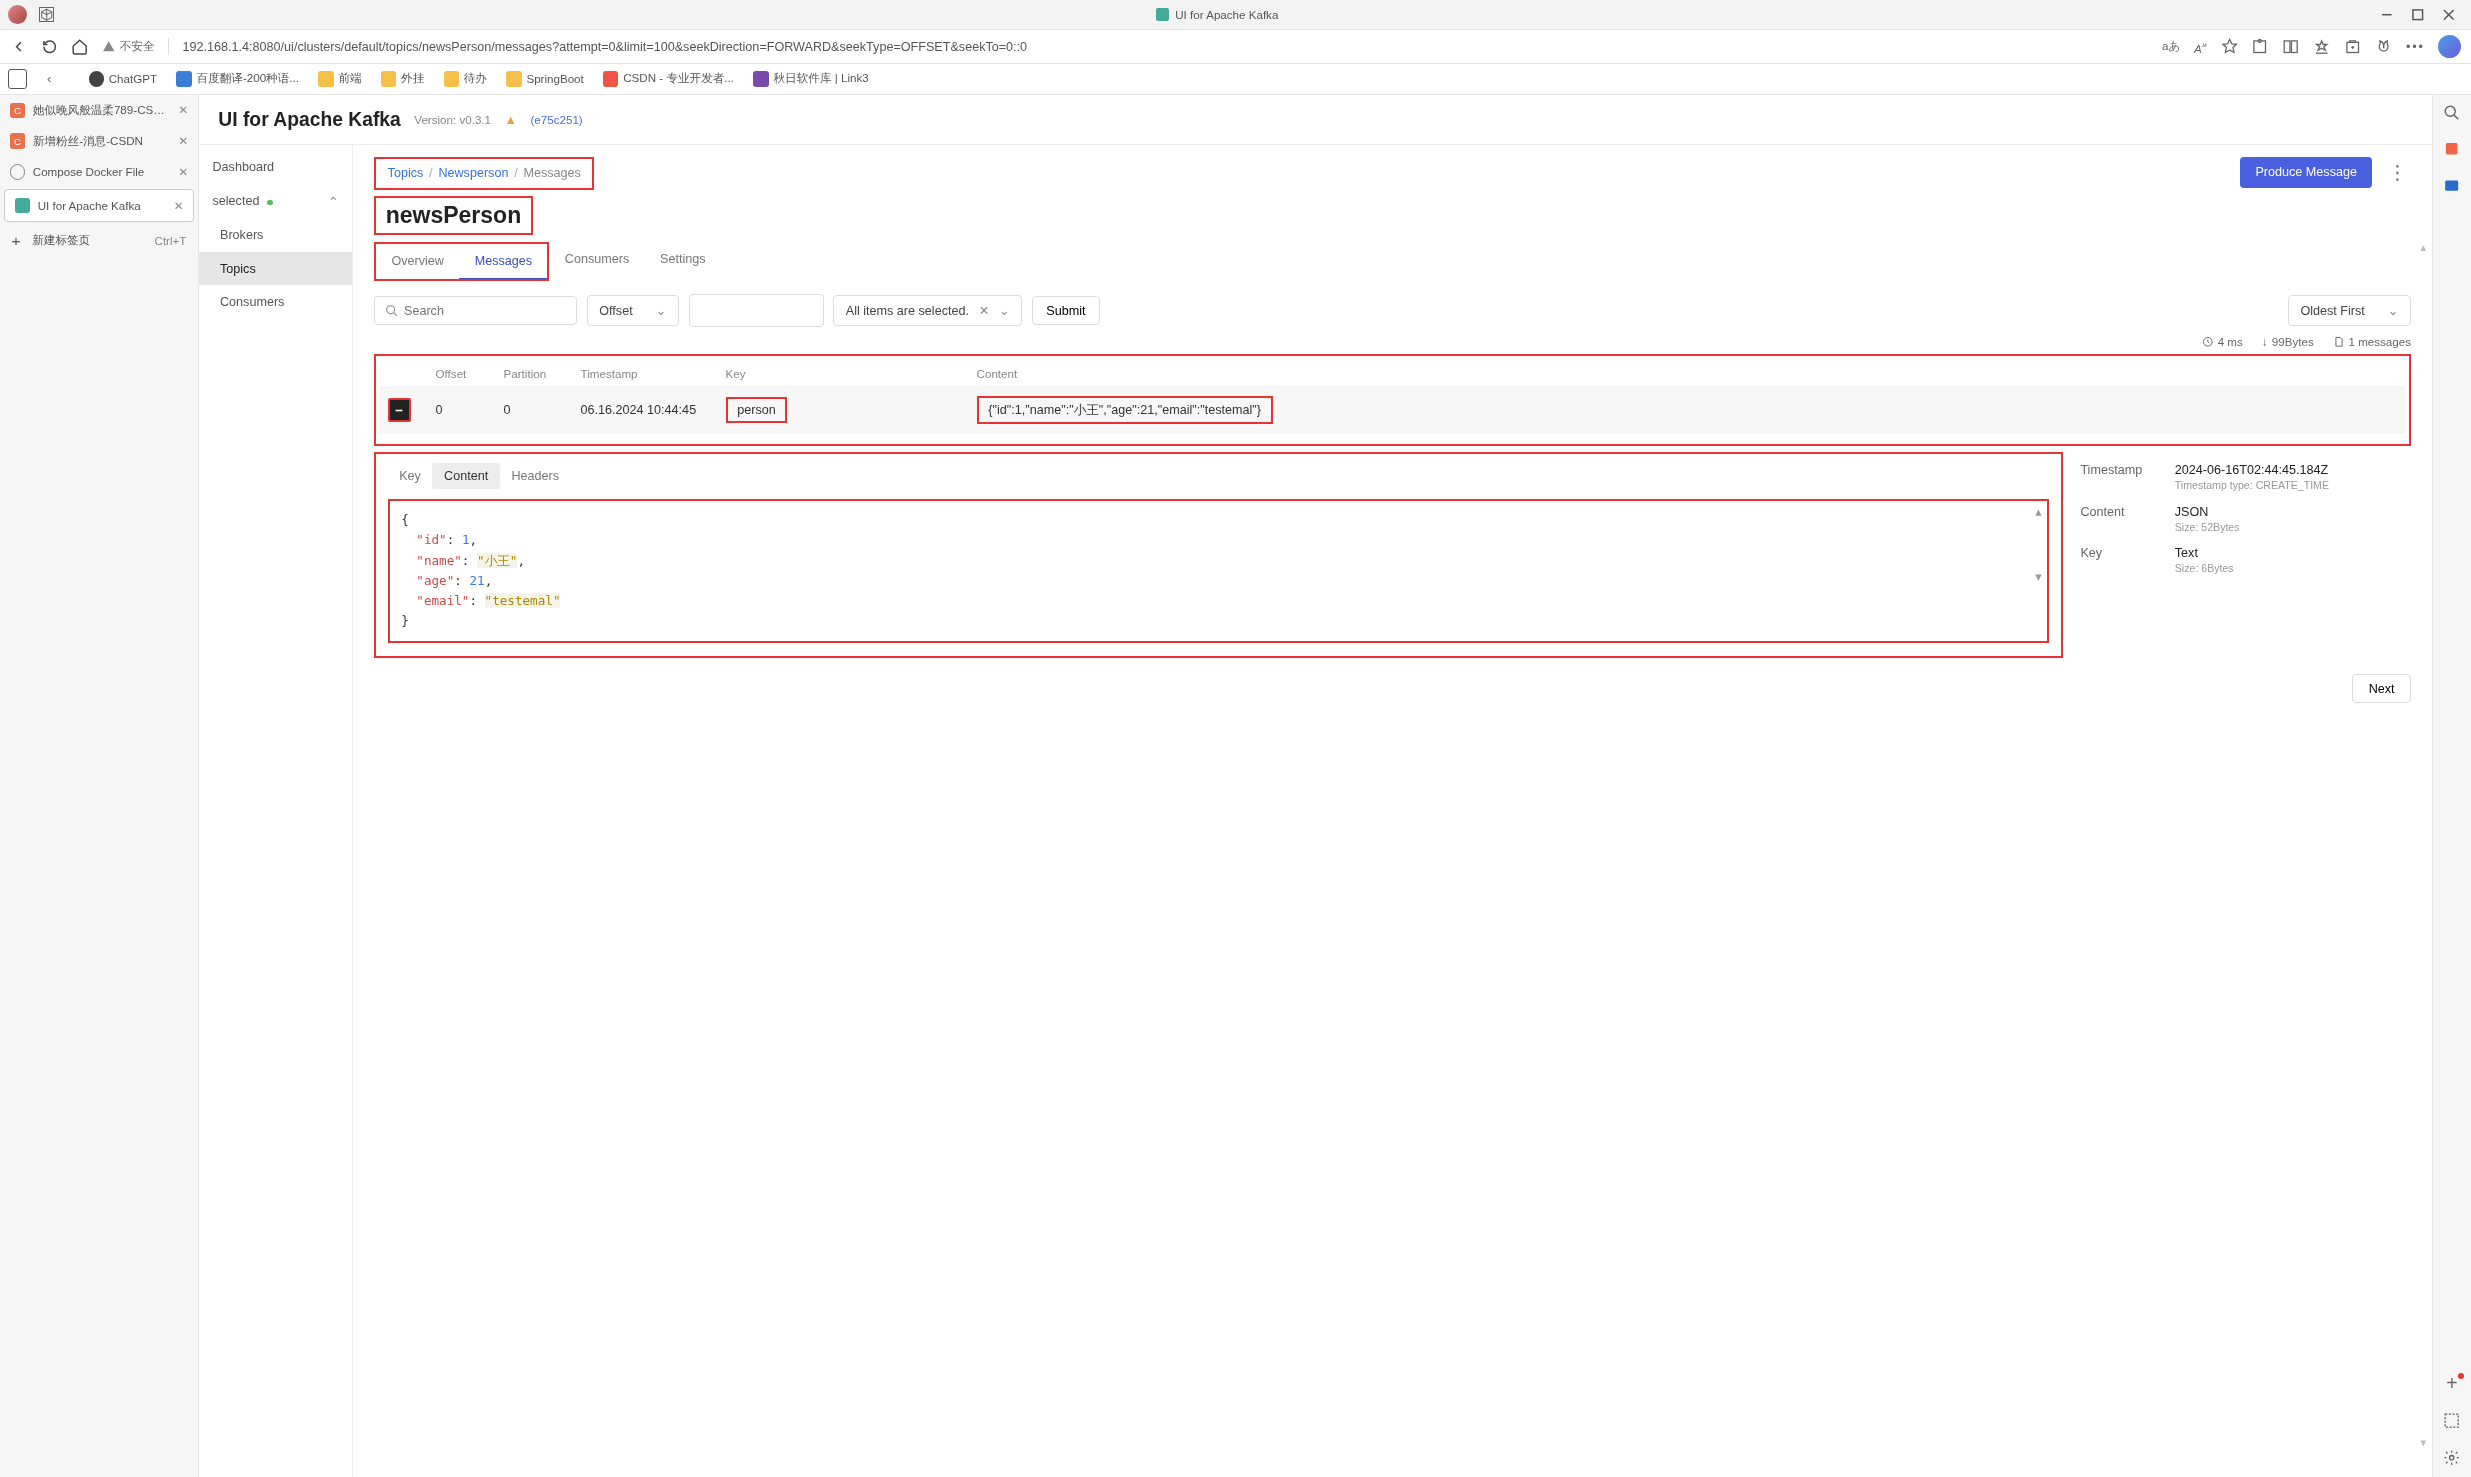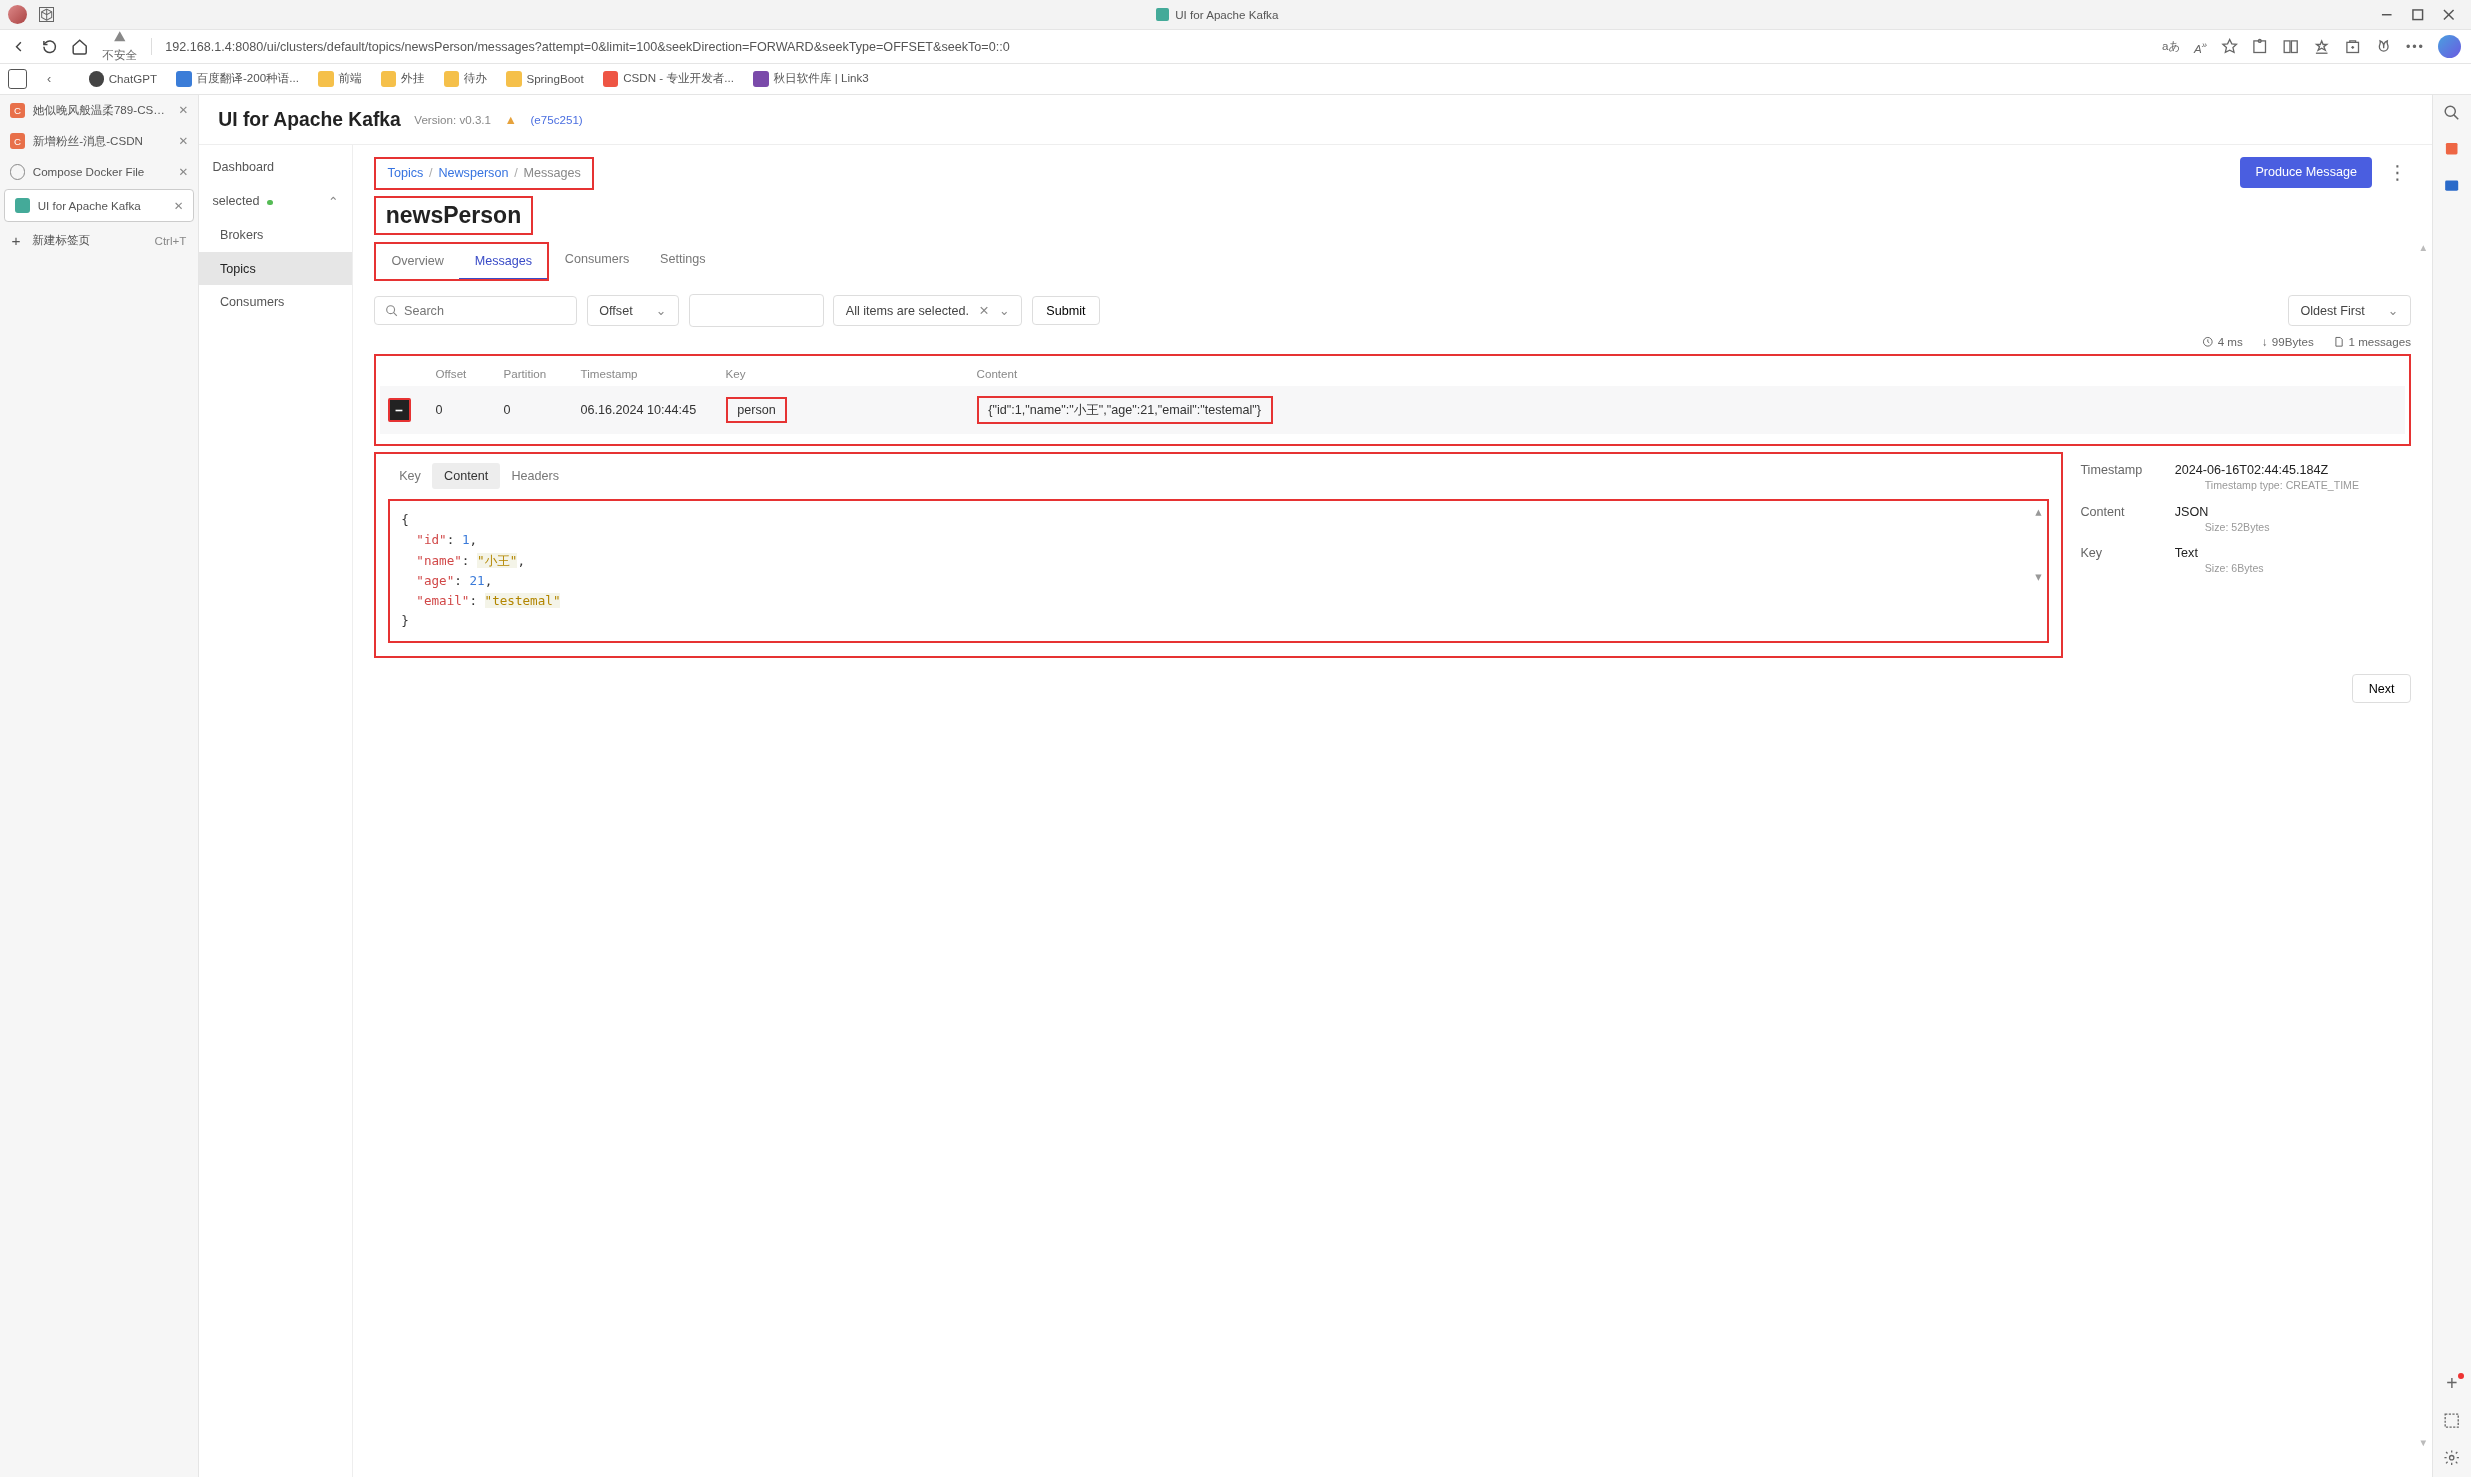--- a/index.html
+++ b/index.html
@@ -11,21 +11,21 @@
 .avatar-img { width: 19.3px; height: 19.3px; border-radius: 50%; background: linear-gradient(135deg,#d88,#a44); }
 .cube-icon { width: 15.4px; height: 15.4px; border: 1.4px solid #666; transform: rotate(0deg); }
 .titlebar-center { flex: 1; text-align: center; display: flex; justify-content: center; align-items: center; gap: 5.8px; color: #555; font-size: 11.6px; }
 .titlebar-center .tab-ico { width: 13.5px; height: 13.5px; background: #4a9; border-radius: 1.9px; display:inline-block; }
 .titlebar-right { display: flex; gap: 17.4px; color: #555; padding-right: 7.7px; }
 
 
 .urlbar { height: 35px; background: #fff; border-top: 1px solid #e5e5e5; border-bottom: 1px solid #e5e5e5; display: flex; align-items: center; padding: 0 9.7px; gap: 13.5px; }
 .url-nav-icon { width: 17.4px; height: 17.4px; color: #555; cursor: pointer; display: flex; align-items: center; justify-content: center; }
 .url-text { flex: 1; font-size: 12.6px; color: #555; white-space: nowrap; overflow: hidden; }
-.url-insecure { color: #666; font-size: 11.6px; display: flex; align-items: center; gap: 3.9px; flex-direction: column; }
+.url-insecure { color: #666; font-size: 11.6px; display: flex; align-items: center; gap: 3.9px; }
 .url-right-icon { width: 17.4px; height: 17.4px; color: #666; cursor: pointer; }
 .url-right { display: flex; gap: 13.5px; align-items: center; }
 
 
 .bookbar { height: 31px; background: #fff; display: flex; align-items: center; padding: 0 7.7px; gap: 5.8px; border-bottom: 1px solid #e5e5e5; }
 .side-toggle { width: 19.3px; height: 19.3px; border: 1.4px solid #555; border-radius: 2.9px; margin-right: 5.8px; cursor: pointer; }
 .collapse-btn { width: 21px; height: 21px; display:flex; align-items:center; justify-content:center; cursor:pointer; margin-left: auto; margin-right: 7.7px; color:#666;}
 .bm-area { display:flex; flex:1; gap: 7.7px; align-items:flex-end; margin-left: 9.7px; }
 .bm { display: flex; align-items: center; gap: 4.8px; font-size: 11.6px; color: #555; padding: 1.9px 5.8px; cursor: pointer; }
 .bm-ico { width: 15.4px; height: 15.4px; border-radius: 2.9px; }
@@ -116,21 +116,21 @@
 .json-box { border: 2.9px solid #e63333; padding: 9.7px 11.6px; background:#fff; position:relative; }
 .json-pre { font-family: Consolas, monospace; font-size: 12.6px; line-height: 1.6; }
 .json-pre .key { color: #d14848; }
 .json-pre .num { color: #3a7ad9; }
 .json-pre .str { color: #b38600; background: #f4f4e8; }
 .json-arrows { position:absolute; right: 5.8px; display:flex; flex-direction: column; color:#999; gap: 50px; top: 3.9px; }
 .detail-right { width: 348px; padding: 11.6px 17.4px; }
 .meta-row { display:flex; gap: 17.4px; font-size: 12.6px; margin-bottom: 13.5px; }
 .meta-label { width: 77px; color:#666; }
 .meta-val { color:#222; }
-.meta-sub { font-size: 10.6px; color:#999; margin-top: 1.9px; margin-left: 30px; }
+.meta-sub { font-size: 10.6px; color:#999; margin-top: 1.9px; }
 
 .next-row { display:flex; justify-content:flex-end; padding: 15.4px 0; }
 .btn-next { border:1px solid #ddd; background:#fff; padding: 6.8px 15.4px; border-radius:3.9px; cursor:pointer; font-size:12.6px; }
 
 .scroll-tri-up, .scroll-tri-down { position:absolute; right: 3.9px; color:#bbb; font-size: 9.7px; }
 .scroll-tri-up { top: 97px; }
 .scroll-tri-down { bottom: 29px; }
 
 svg { display:block; }
 </style>

